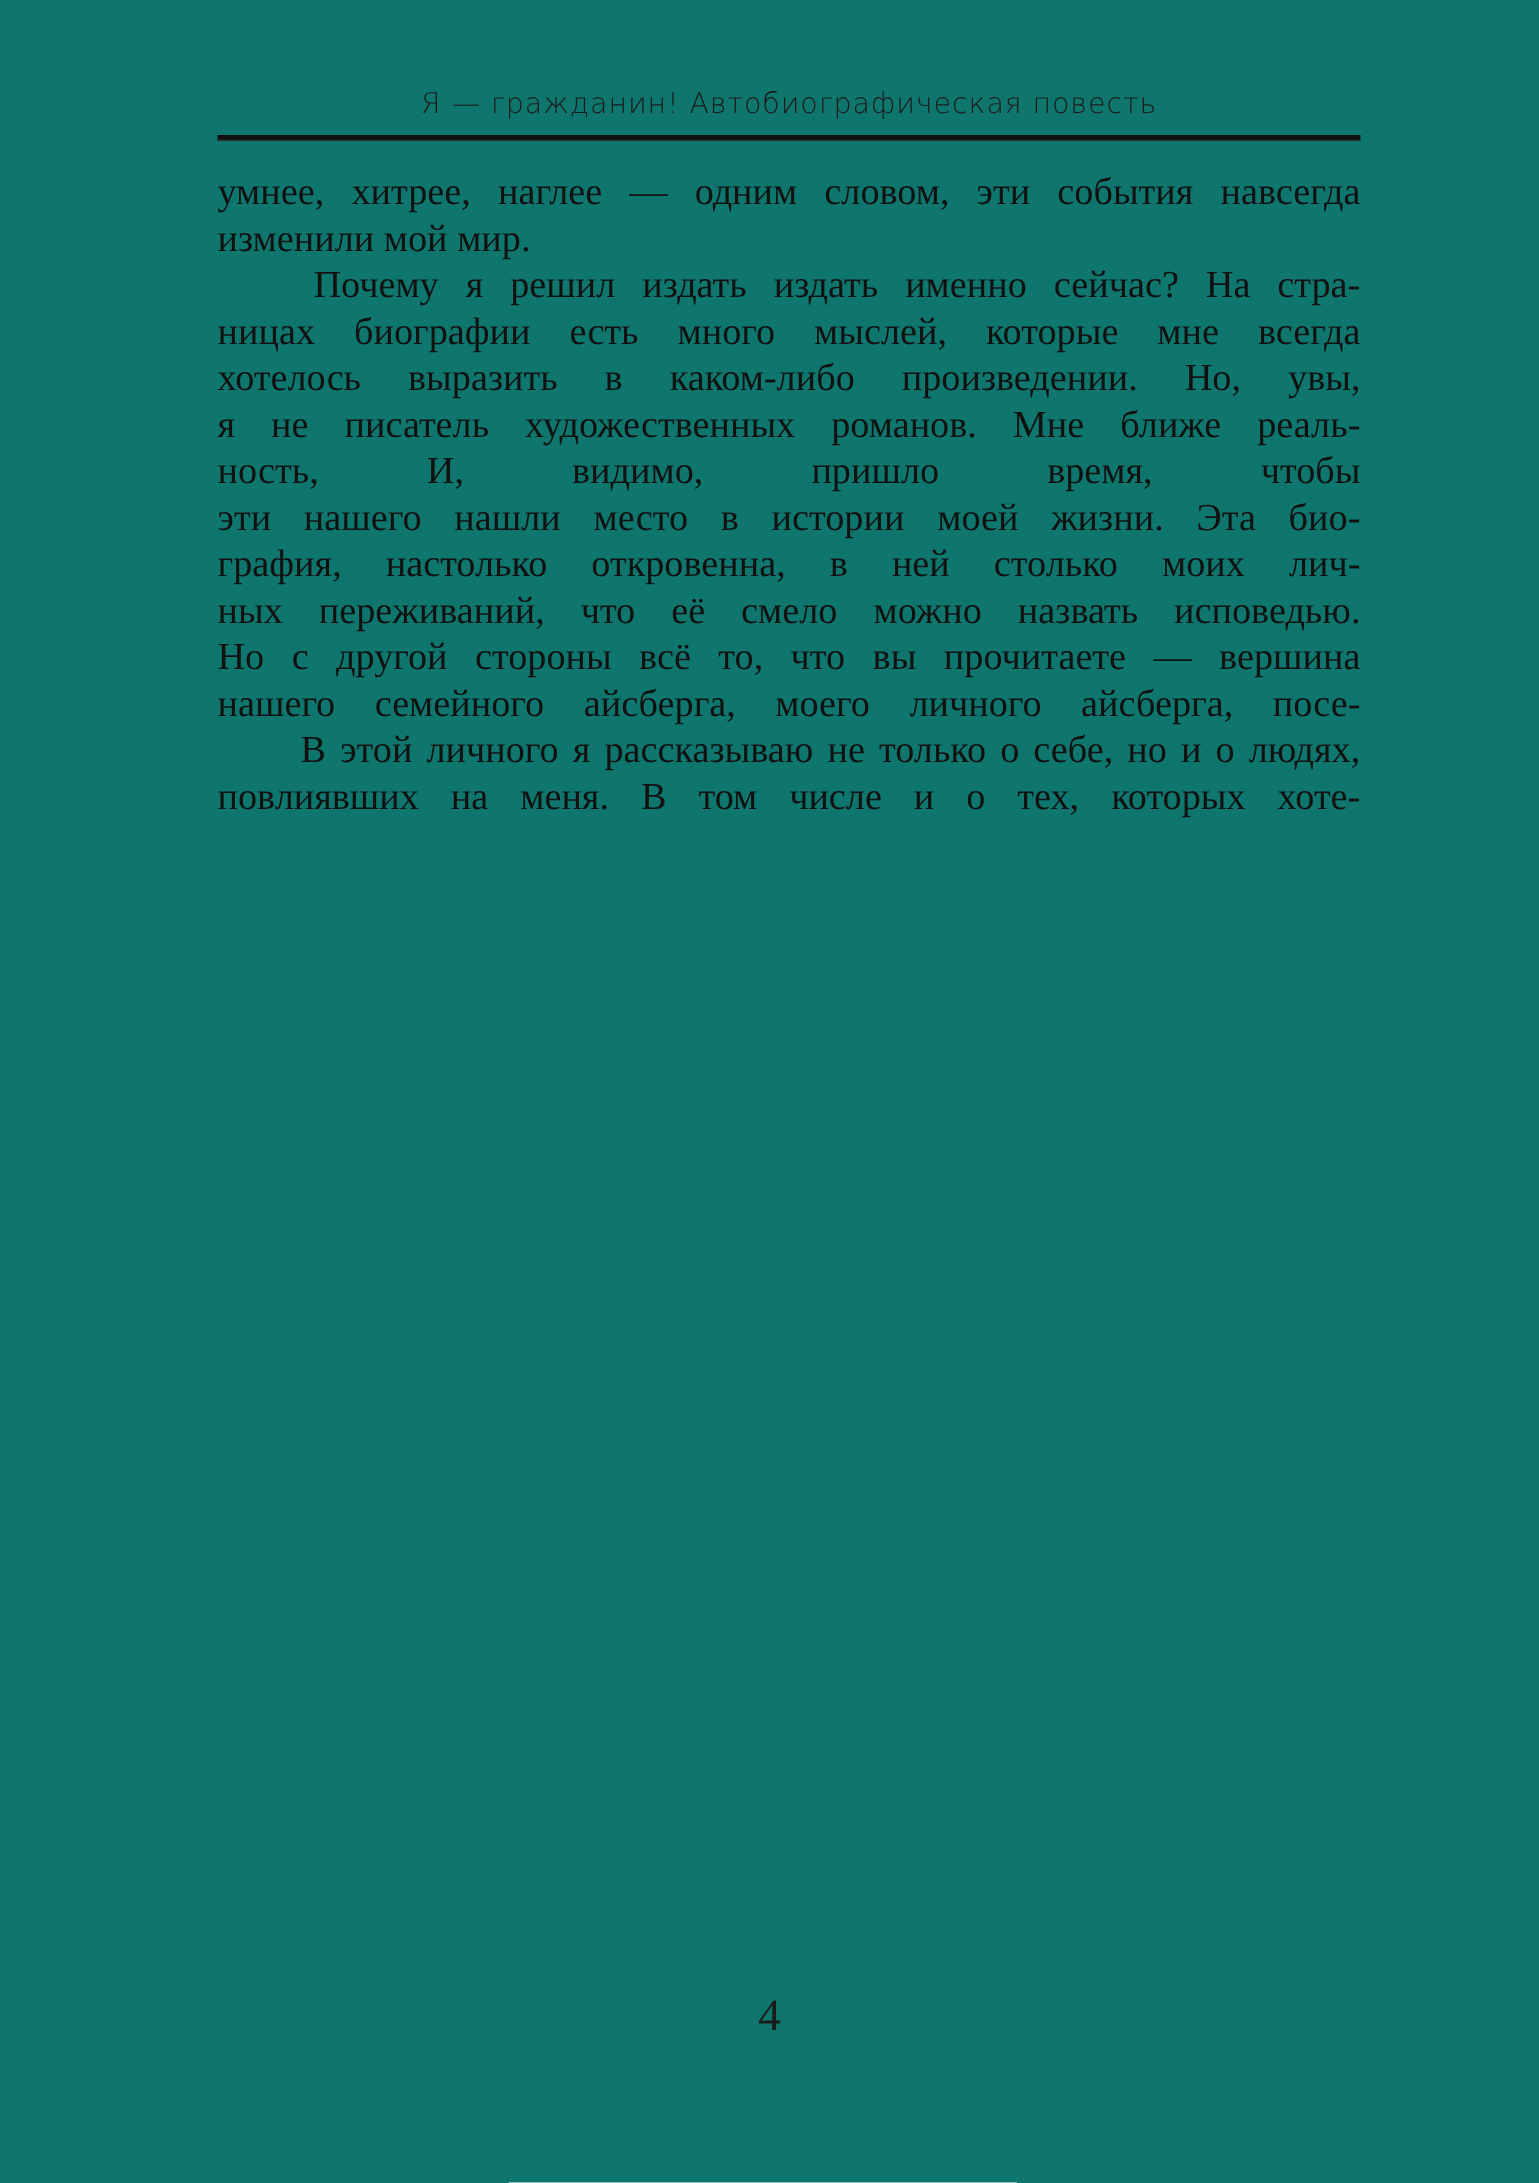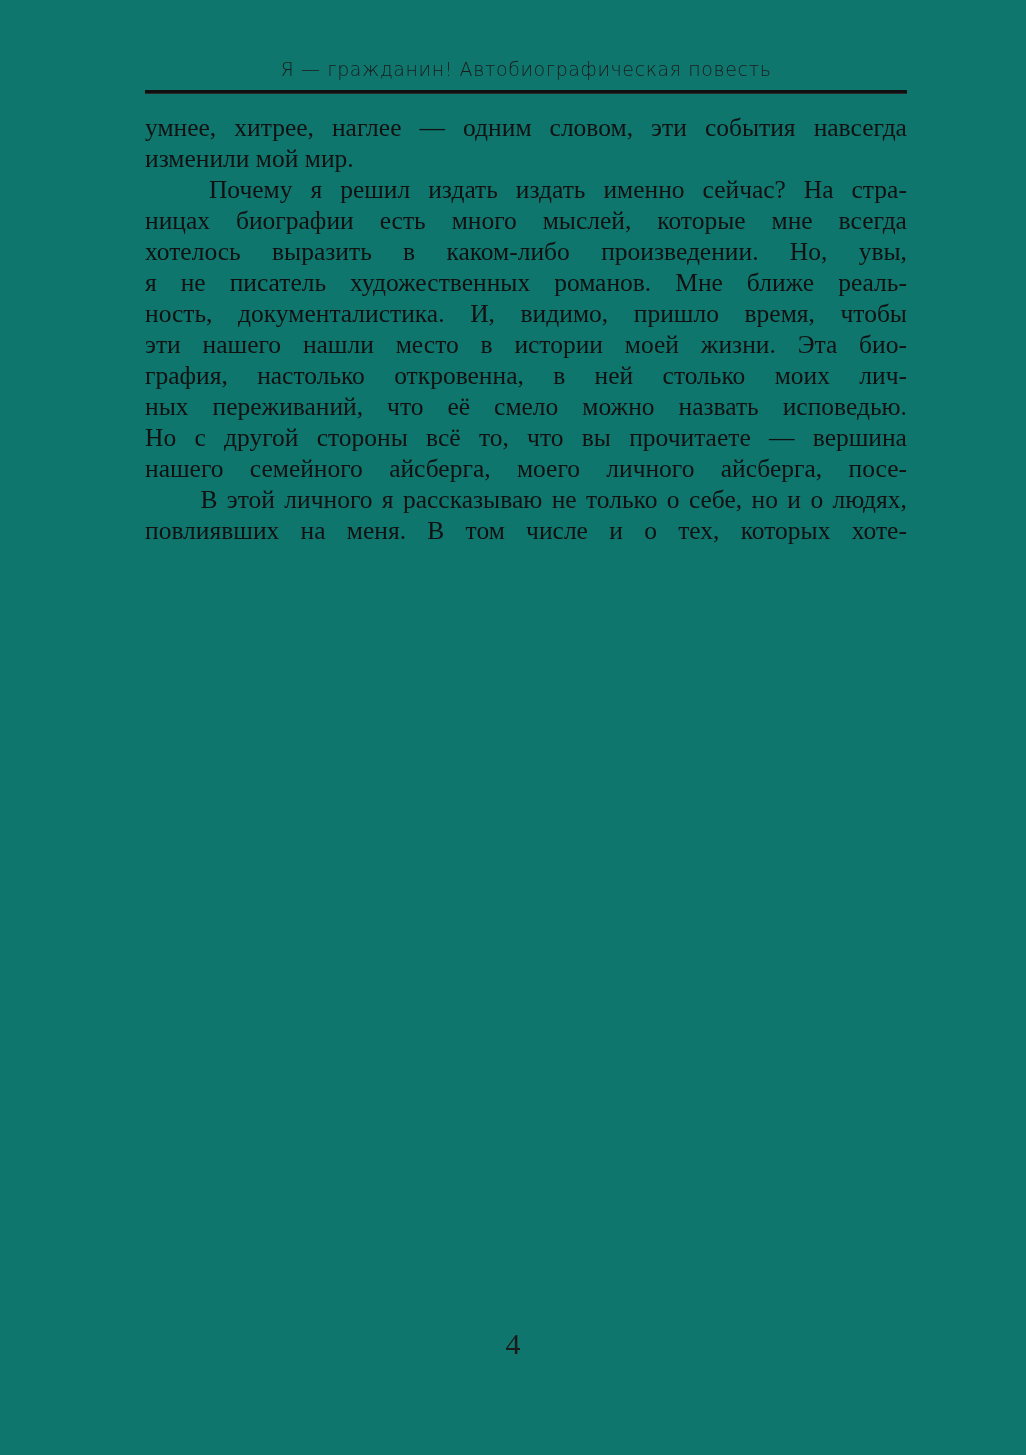--- a/index.html
+++ b/index.html
@@ -150,21 +150,20 @@
           <span class="w">не</span>
           <span class="w">писатель</span>
           <span class="w">художественных</span>
           <span class="w">романов.</span>
           <span class="w">Мне</span>
           <span class="w">ближе</span>
           <span class="w">реаль-</span>
         </span>
         <span class="line just">
           <span class="w">ность,</span>
-          <span class="w">документалистика.</span>
           <span class="w">И,</span>
           <span class="w">видимо,</span>
           <span class="w">пришло</span>
           <span class="w">время,</span>
           <span class="w">чтобы</span>
         </span>
         <span class="line just">
           <span class="w">эти</span>
           <span class="w">нашего</span>
           <span class="w">нашли</span>

